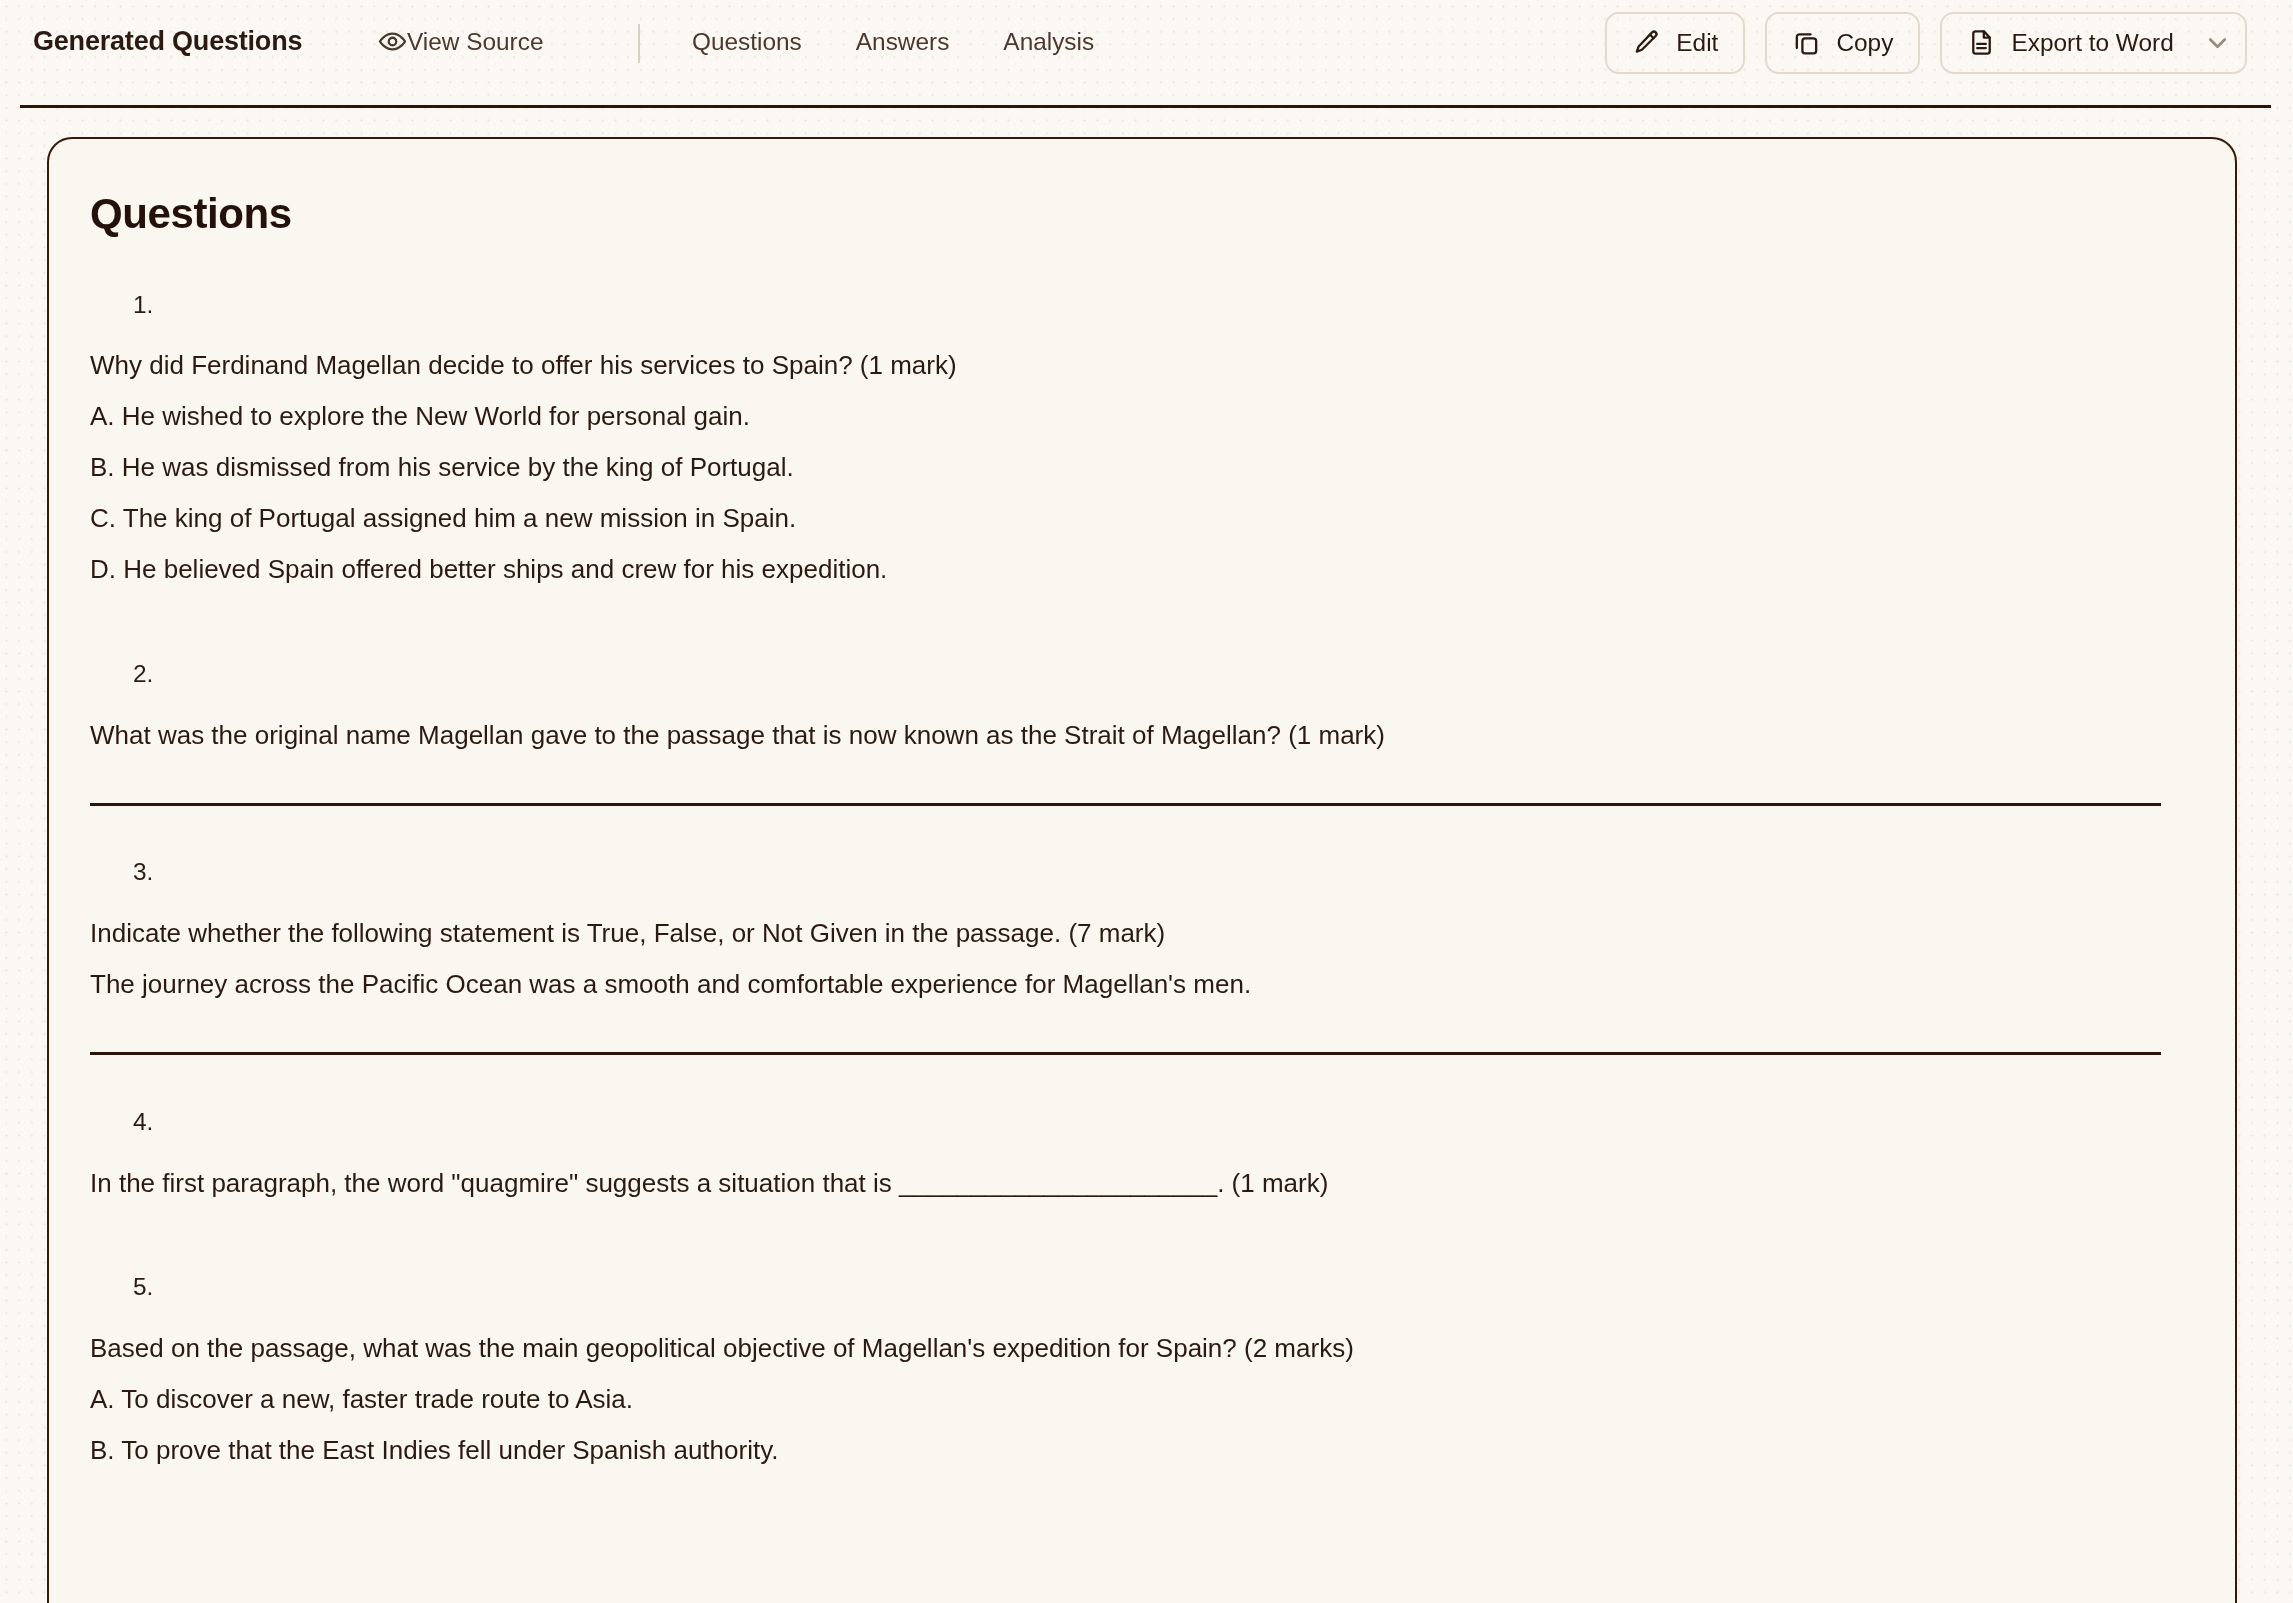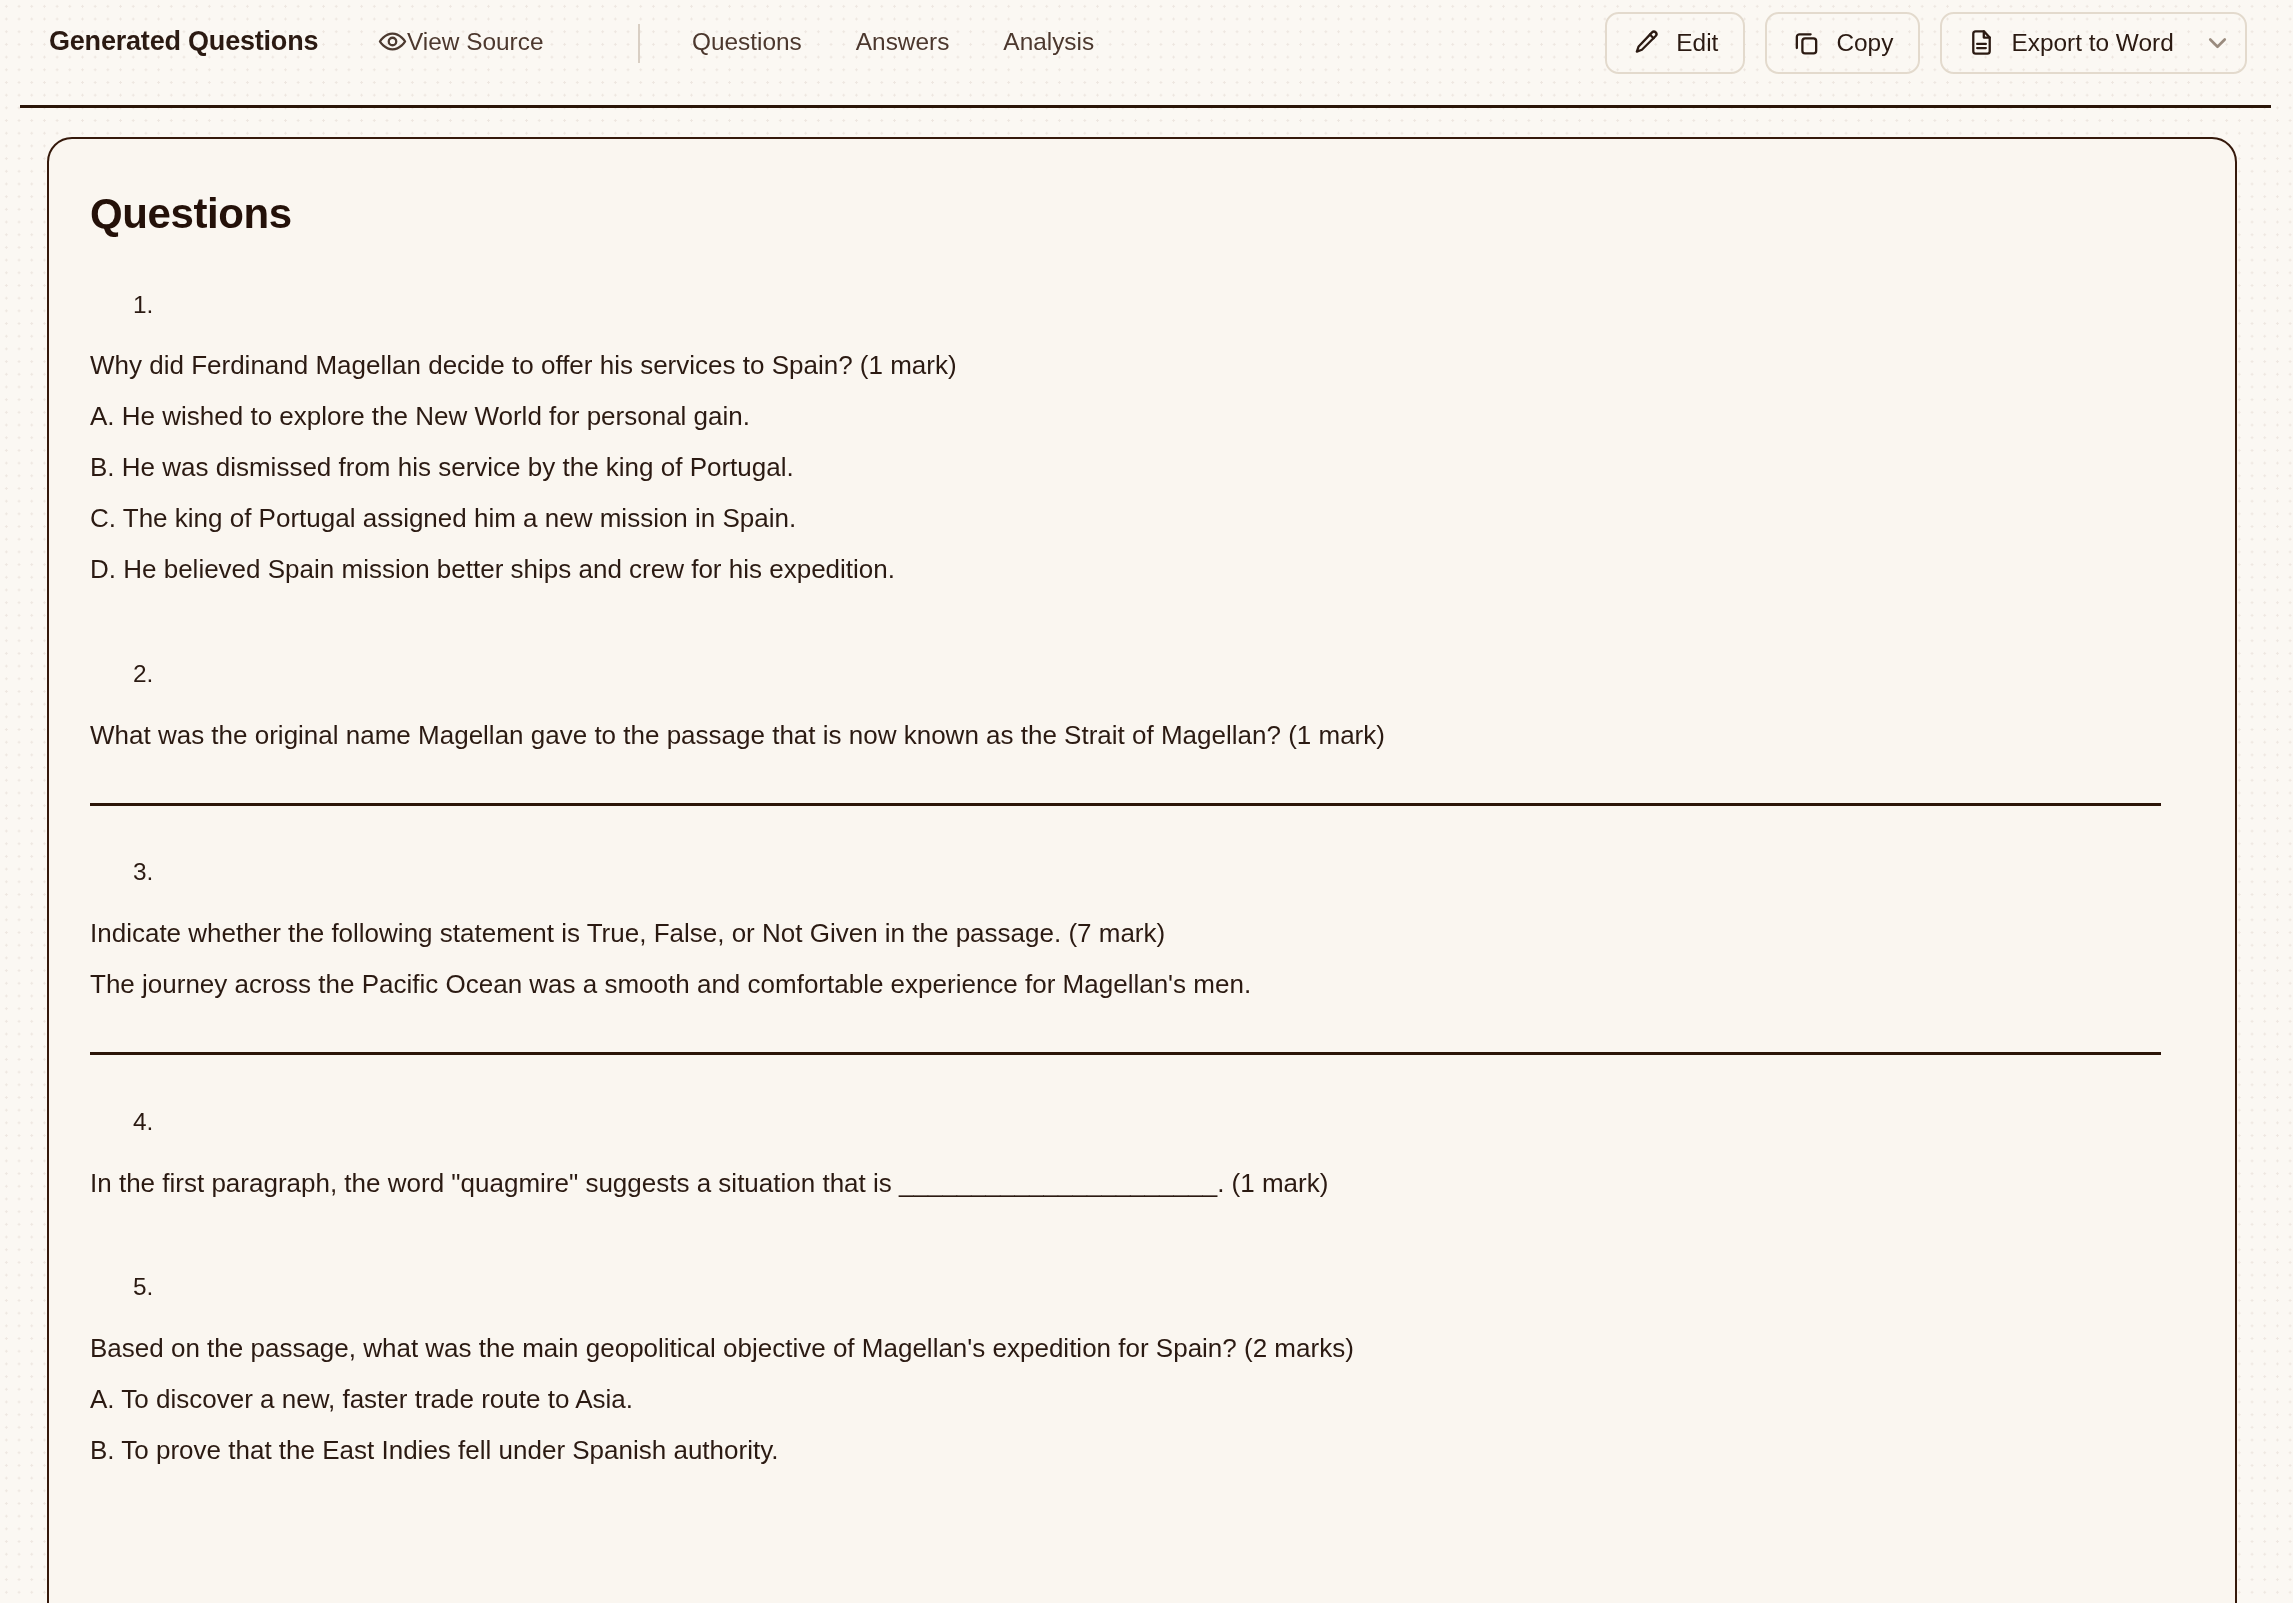--- a/index.html
+++ b/index.html
@@ -30,21 +30,21 @@
   }
 
   .header-inner {
     position: relative;
     width: 2294px;
     height: 107px;
   }
 
   .app-title {
     position: absolute;
-    left: 49px;
+    left: 33px;
     top: 26px;
     font-size: 27px;
     font-weight: 700;
     letter-spacing: -0.2px;
     color: #2b1a12;
     white-space: nowrap;
   }
 
   .view-source {
     position: absolute;
@@ -285,21 +285,21 @@
 
   <div class="q-list">
 
     <div class="q-block">
       <div class="q-number">1.</div>
       <div class="q-body">
         <div class="q-line">Why did Ferdinand Magellan decide to offer his services to Spain? (1 mark)</div>
         <div class="q-line">A. He wished to explore the New World for personal gain.</div>
         <div class="q-line">B. He was dismissed from his service by the king of Portugal.</div>
         <div class="q-line">C. The king of Portugal assigned him a new mission in Spain.</div>
-        <div class="q-line">D. He believed Spain mission better ships and crew for his expedition.</div>
+        <div class="q-line">D. He believed Spain offered better ships and crew for his expedition.</div>
       </div>
     </div>
 
     <div class="q-spacer-md"></div>
 
     <div class="q-block">
       <div class="q-number">2.</div>
       <div class="q-body">
         <div class="q-line">What was the original name Magellan gave to the passage that is now known as the Strait of Magellan? (1 mark)</div>
         <div class="q-answer-rule"></div>

